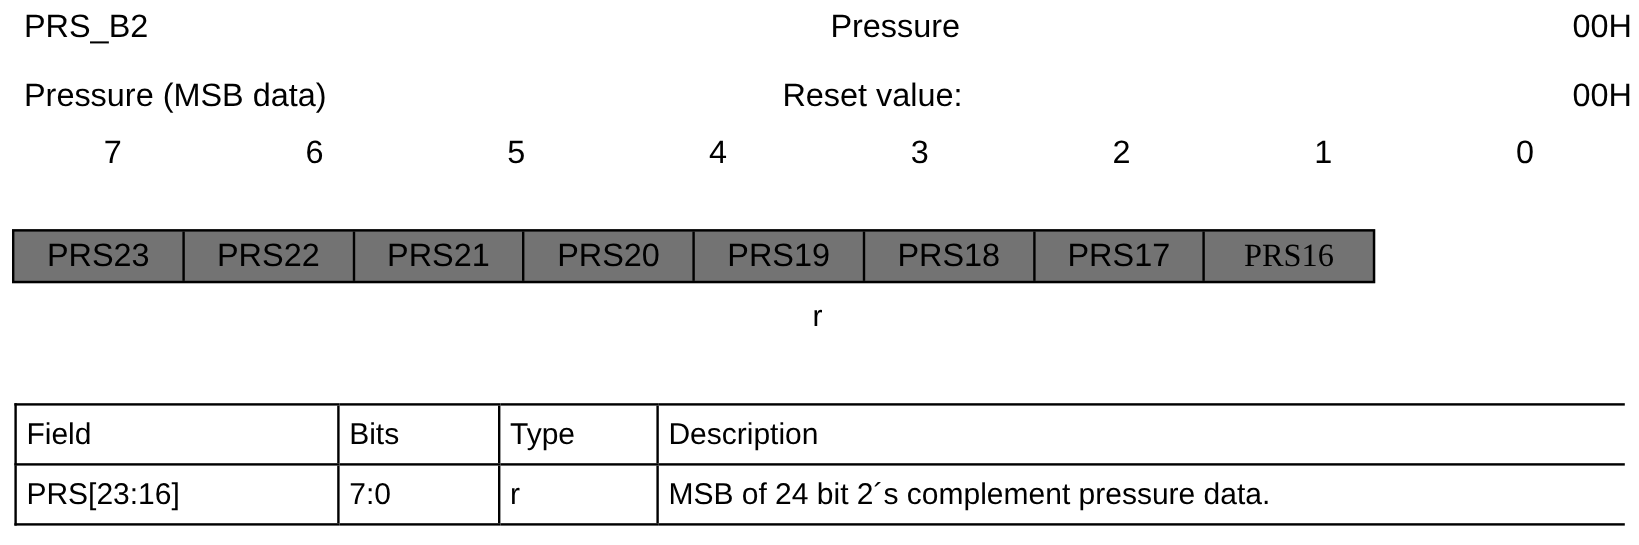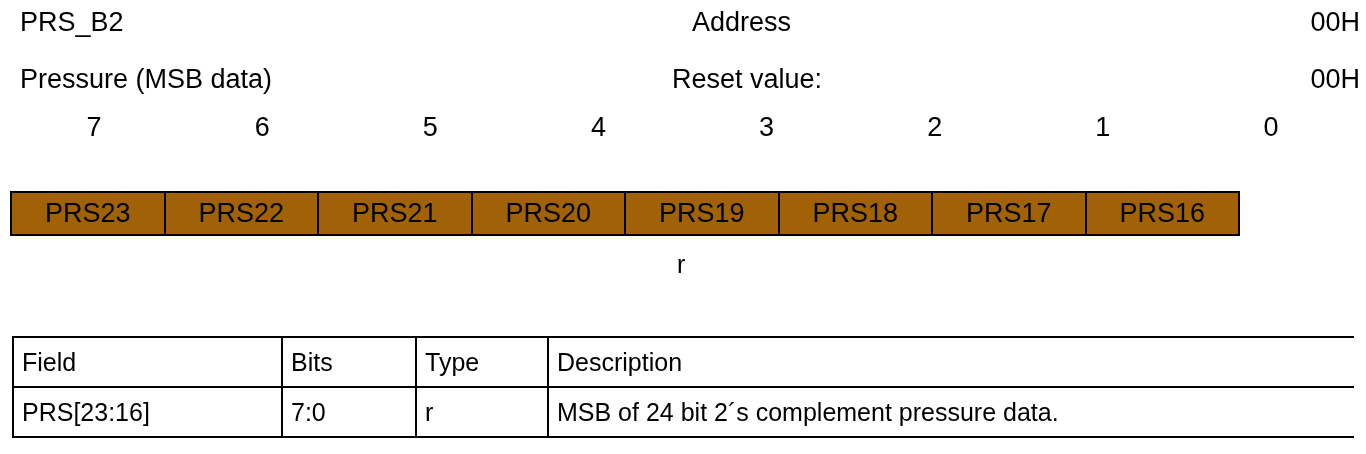--- a/index.html
+++ b/index.html
@@ -49,21 +49,21 @@
     white-space: nowrap;
   }
   .hdr-mid-address {
     position: absolute;
     left: 692px;
     top: 0;
     white-space: nowrap;
   }
   .hdr-mid-reset {
     position: absolute;
-    left: 672px;
+    left: 652px;
     top: 0;
     white-space: nowrap;
     text-align: center;
   }
   .hdr-value {
     position: absolute;
     right: 22px;
     top: 0;
     white-space: nowrap;
   }
@@ -82,38 +82,39 @@
     text-align: center;
     font-size: 27px;
     line-height: 40px;
   }
 
   
   .bit-boxes {
     position: absolute;
     left: 10px;
     top: 191px;
-    width: 1230px;
+    width: 1136px;
     height: 45px;
     display: flex;
     border: 2px solid #000000;
     box-sizing: border-box;
-    background: #a16207;
+    background: #737373;
   }
   .bit-box {
     flex: 1 1 0;
     border-right: 2px solid #000000;
     box-sizing: border-box;
     text-align: center;
     font-size: 27px;
     line-height: 41px;
     white-space: nowrap;
   }
   .bit-box:last-child {
     border-right: none;
+    font-family: Liberation Serif, serif;
   }
 
   
   .access-row {
     position: absolute;
     left: 10px;
     top: 248px;
     width: 1345px;
     height: 32px;
   }
@@ -163,21 +164,21 @@
   }
 </style>
 </head>
 <body>
 
 <div class="page">
 
   <div class="reg-header">
     <div class="hdr-row row1">
       <span class="hdr-name">PRS_B2</span>
-      <span class="hdr-mid-address">Address</span>
+      <span class="hdr-mid-address">Pressure</span>
       <span class="hdr-value">00H</span>
     </div>
     <div class="hdr-row row2">
       <span class="hdr-name">Pressure (MSB data)</span>
       <span class="hdr-mid-reset">Reset value:</span>
       <span class="hdr-value">00H</span>
     </div>
   </div>
 
   <div class="bit-numbers">

